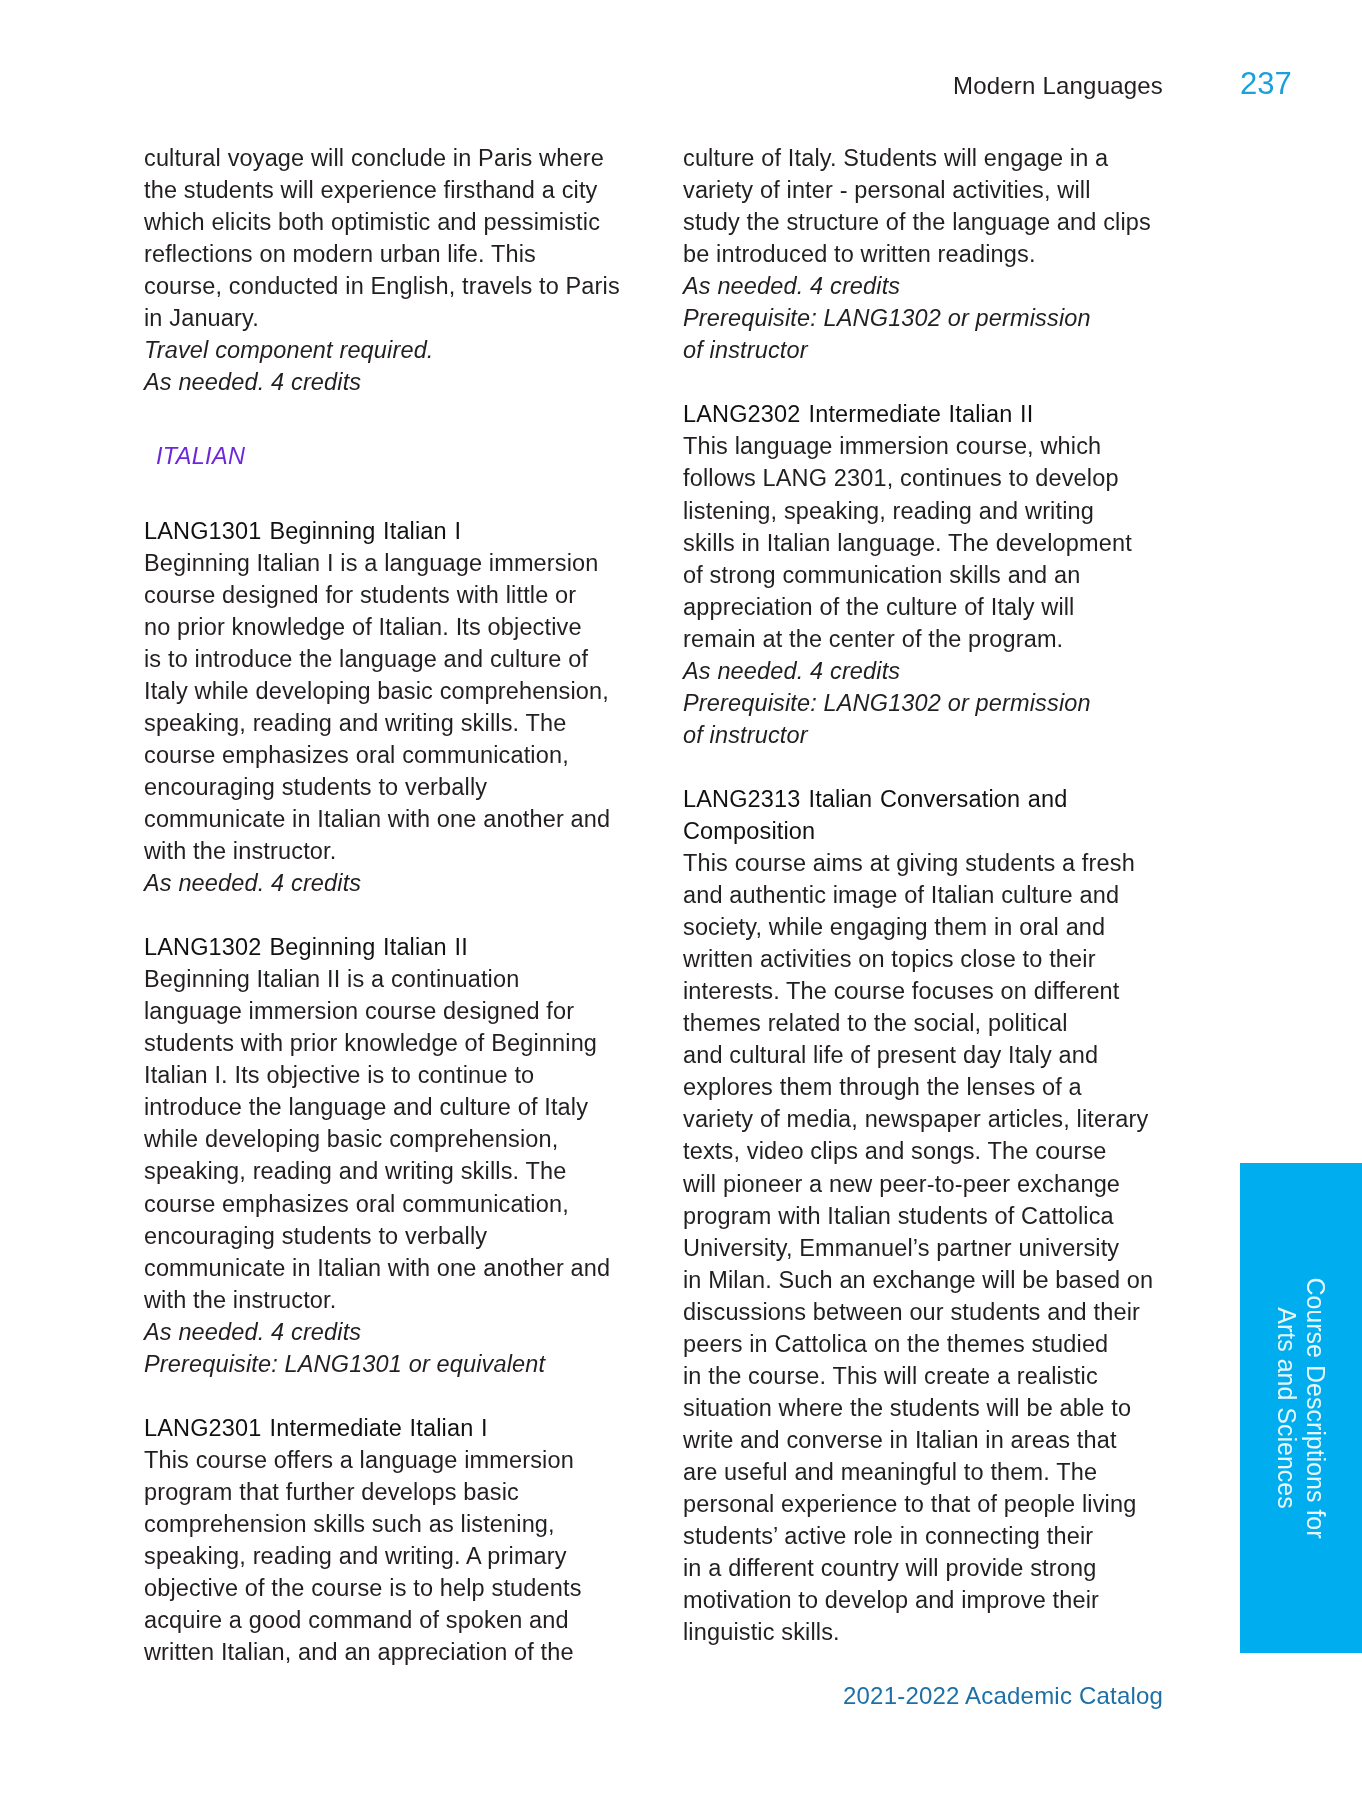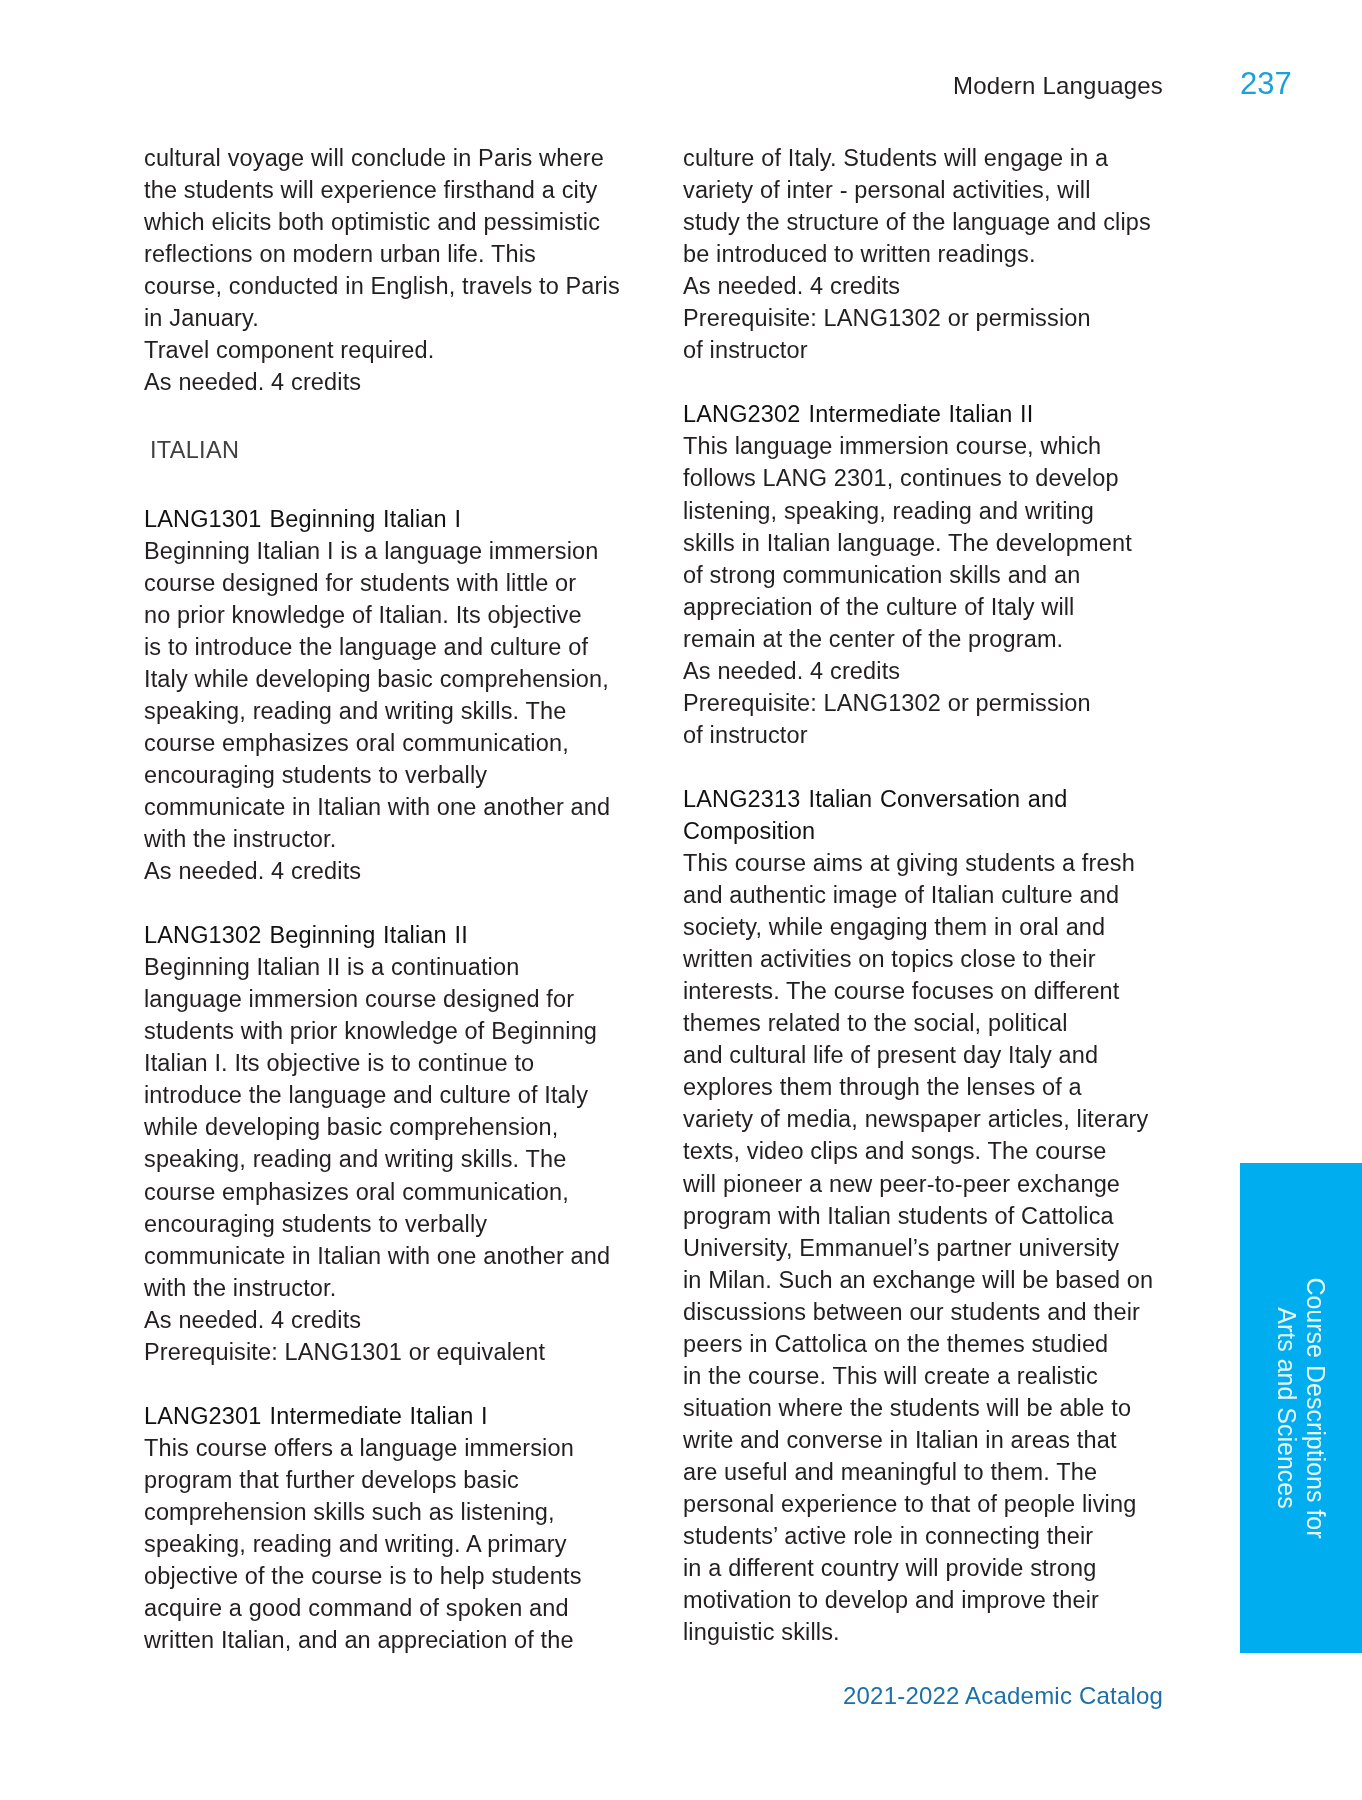--- a/index.html
+++ b/index.html
@@ -4,23 +4,23 @@
 <style>
   html, body { margin: 0; padding: 0; background: #ffffff; }
   body { width: 1362px; height: 1800px; position: relative; overflow: hidden;
          font-family: "Liberation Sans", "DejaVu Sans", sans-serif; color: #231f20; }
   .header-section { position: absolute; top: 72px; left: 953px; font-size: 24px; color: #231f20; letter-spacing: 0.2px; }
   .header-page { position: absolute; top: 66px; left: 1240px; font-size: 31px; color: #1aa0db; }
   .col { position: absolute; top: 142px; width: 500px; font-size: 23.5px; line-height: 32.05px; letter-spacing: 0.15px; }
   .col.left { left: 144px; }
   .col.right { left: 683px; }
   .p { margin: 0; }
-  .it { margin: 0; }
+  .it { font-style: italic; margin: 0; }
   .gap { height: 32.05px; }
-  .section-title { color: #404040; margin: 4px; padding-left: 2px; letter-spacing: 0.3px; }
+  .section-title { color: #6d28d9; margin: 10px; padding-left: 2px; letter-spacing: 0.3px; font-style: italic; }
   .course-title { margin: 0; color: #111; word-spacing: 1px; }
   .course-title .code { margin-right: 8px; }
   .side-tab { position: absolute; left: 1240px; top: 1163px; width: 122px; height: 490px; background: #00aeef; }
   .side-tab-text { position: absolute; left: 50%; top: 50%; transform: translate(-50%,-50%) rotate(90deg);
                    white-space: nowrap; color: #e8f7fd; font-size: 25px; line-height: 29px; text-align: center; font-weight: 300; }
   .footer { position: absolute; top: 1682px; left: 843px; font-size: 24px; color: #1d6fa5; letter-spacing: 0.2px; }
 </style>
 </head>
 <body>
 

